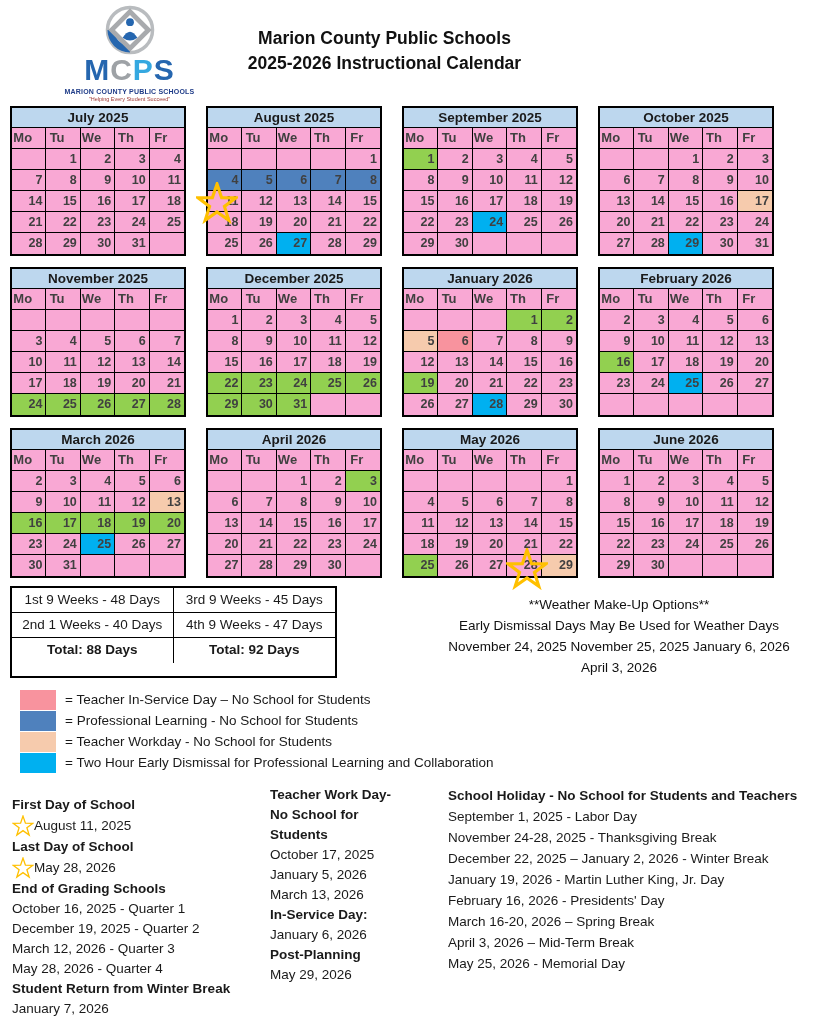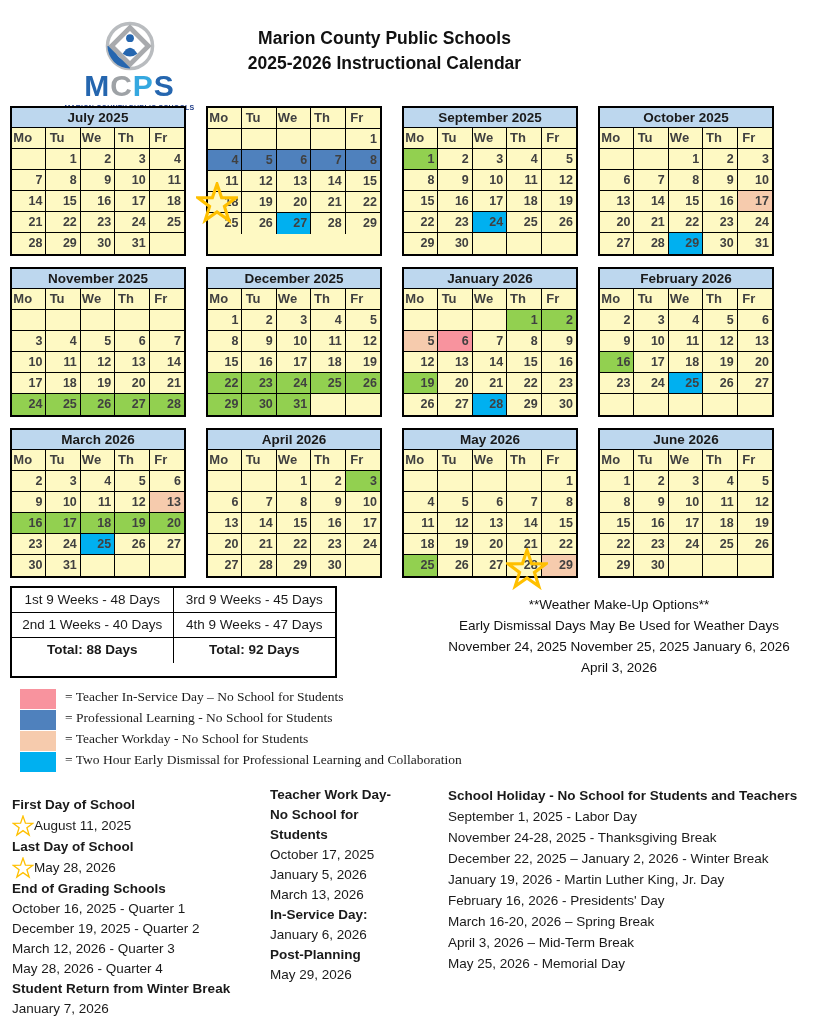--- a/index.html
+++ b/index.html
@@ -8,21 +8,21 @@
     position: relative;
     height: 1024px;
     font-family: "Liberation Sans", sans-serif;
     color: #1a1a1a;
     overflow: hidden;
   }
 
   
   .header { position: relative; height: 102px; }
   .logo {
-    position: absolute; left: 62px; top: 20px; width: 135px;
+    position: absolute; left: 62px; top: 4px; width: 135px;
     text-align: center; line-height: 1;
   }
   .logo-emblem { width: 52px; height: 52px; margin: 0 auto; }
   .logo-acronym { font-size: 30px; font-weight: 800; letter-spacing: 1px; margin-top: -4px; }
   .logo-acronym .l1 { color: #2566af; }
   .logo-acronym .l2 { color: #9ea2a6; }
   .logo-acronym .l3 { color: #35a8e0; }
   .logo-acronym .l4 { color: #2566af; }
   .logo-name { font-size: 7px; font-weight: bold; color: #1f3c88; margin-top: 3px; letter-spacing: .2px; }
   .logo-tagline { font-size: 5.5px; color: #a03b36; margin-top: 2px; }
@@ -30,21 +30,21 @@
   .page-title div { font-size: 17.5px; font-weight: bold; color: #111; line-height: 1.45; }
 
   
   .cal-grid {
     margin: 4px 0 0 10px;
     display: grid;
     grid-template-columns: repeat(4, 176px);
     column-gap: 20px;
     row-gap: 11px;
   }
-  .month { position: relative; border: 2px solid #000; background: #fef9c3; }
+  .month { position: relative; border: 2px solid #000; background: #f9a8d4; }
   .m-title {
     height: 20px; line-height: 20px; text-align: center;
     background: var(--hdr, #BDD7EE); font-weight: bold; font-size: 13.5px;
     border-bottom: 1px solid #000; color: #1a1a1a;
   }
   .m-grid { display: grid; grid-template-columns: repeat(5, 1fr); }
   .m-cell {
     height: 21px; line-height: 20px; border-right: 1px solid #000; border-bottom: 1px solid #000;
     font-size: 12.5px; font-weight: bold; color: #404040;
     text-align: right; padding-right: 3px; overflow: visible;
@@ -67,21 +67,21 @@
     width: 50%; height: 25px; line-height: 24px; text-align: center;
     font-size: 13.5px; border-right: 1px solid #000; border-bottom: 1px solid #000;
   }
   .sum-cell:last-child { border-right: none; }
   .sum-row:last-child .sum-cell { border-bottom: none; font-weight: bold; }
   .weather { flex: 1; text-align: center; padding: 8px 6px 0 78px; }
   .weather div { font-weight: normal; font-size: 13.5px; line-height: 21px; color: #111; }
 
   
   .legend { margin: 11px 0 0 20px; }
-  .leg-row { display: flex; align-items: flex-start; height: 21px; font-family: Liberation Serif, serif; }
+  .leg-row { display: flex; align-items: center; height: 21px; }
   .leg-swatch { width: 36px; height: 20px; flex: none; }
   .leg-label { margin-left: 9px; font-size: 13.5px; color: #1a1a1a; }
 
   
   .bottom { display: flex; margin-top: 12px; }
   .b-col { font-size: 13.5px; line-height: 20px; color: #1a1a1a; }
   .b-col1 { margin-left: 12px; width: 258px; padding-top: 10px; }
   .b-col2 { width: 168px; }
   .b-col3 { flex: 1; padding-left: 10px; line-height: 21px; }
   .b-line { display: flex; align-items: center; min-height: 20px; }
@@ -141,20 +141,21 @@
         <div class="m-cell">24</div>
         <div class="m-cell">25</div>
         <div class="m-cell">28</div>
         <div class="m-cell">29</div>
         <div class="m-cell">30</div>
         <div class="m-cell">31</div>
         <div class="m-cell"></div>
       </div>
     </div>
     <div class="month">
+      <div class="m-title">August 2025</div>
       <div class="m-grid">
         <div class="m-cell m-dow">Mo</div>
         <div class="m-cell m-dow">Tu</div>
         <div class="m-cell m-dow">We</div>
         <div class="m-cell m-dow">Th</div>
         <div class="m-cell m-dow">Fr</div>
         <div class="m-cell"></div>
         <div class="m-cell"></div>
         <div class="m-cell"></div>
         <div class="m-cell"></div>

